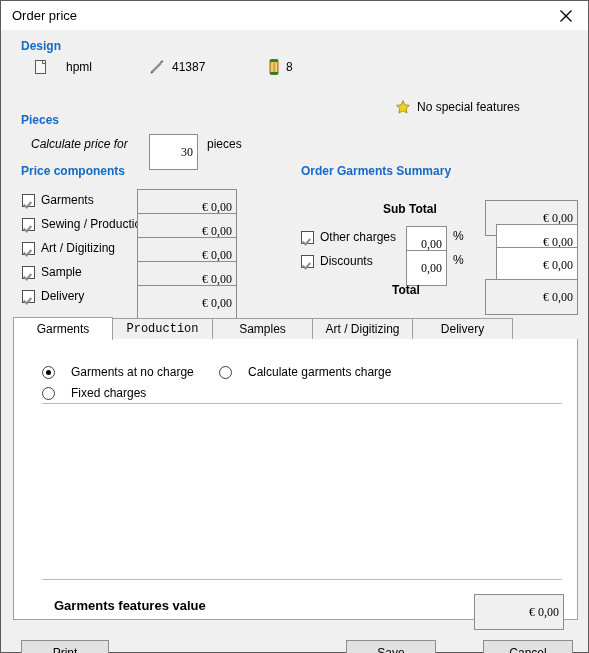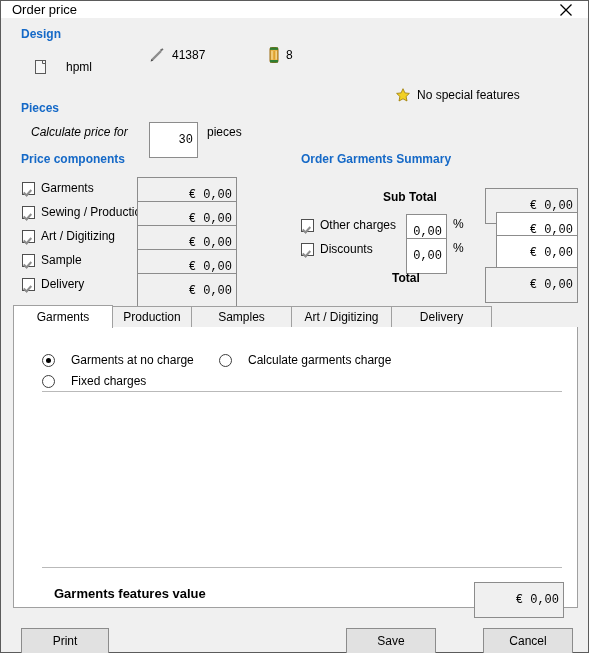--- a/index.html
+++ b/index.html
@@ -20,21 +20,21 @@
     width: 589px;
     height: 653px;
     box-sizing: border-box;
     border: 1px solid #5b5b5b;
     background: #f0f0f0;
     display: flex;
     flex-direction: column;
   }
   
   .titlebar {
-    height: 17px;
+    height: 29px;
     background: #ffffff;
     display: flex;
     align-items: center;
     flex: 0 0 auto;
   }
   .titlebar-text {
     padding-left: 11px;
     font-size: 13px;
     color: #000;
     flex: 1 1 auto;
@@ -75,21 +75,21 @@
     gap: 7px;
     height: 20px;
     font-size: 12px;
   }
   .icon { display:inline-block; line-height:0; }
   
   .fld {
     box-sizing: border-box;
     border: 1px solid #8c8c8c;
     background: #ffffff;
-    font-family: Liberation Mono, monospace;
+    font-family: Liberation Serif, serif;
     font-size: 12px;
     color: #000;
     text-align: right;
     padding: 8px 4px;
     height: 36px;
     line-height: 18px;
   }
   .fld.ro { background: #f0f0f0; }
   
   .cbx {
@@ -228,21 +228,21 @@
       </svg>
     </div>
   </div>
 
   <div class="content">
 
     <div class="abs section-head" style="left:20px; top:9px;">Design</div>
 
     <div class="design-row">
 
-      <div class="design-item" style="left:14px; top:12px;gap:20px;">
+      <div class="design-item" style="left:14px; top:0;gap:20px;">
         <span class="icon">
           <svg width="11" height="14" viewBox="0 0 11 14">
             <rect x="0.5" y="0.5" width="10" height="13" fill="#f7f7f7" stroke="#5a5a5a"></rect>
             <path d="M7.5 0.5 L7.5 3.5 L10.5 3.5" fill="none" stroke="#5a5a5a"></path>
           </svg>
         </span>
         <span>hpml</span>
       </div>
 
       <div class="design-item" style="left:128px; top:0;">
@@ -338,21 +338,21 @@
     <div class="abs" style="left:452px; top:223px; font-size:12px;">%</div>
     <input class="fld abs" style="left: 495px; top: 217px; width: 82px;" type="text" value="€ 0,00">
 
     <div class="abs bold" style="left:391px; top:253px; font-size:12px;">Total</div>
     <input class="fld ro abs" style="left: 484px; top: 249px; width: 93px;" type="text" readonly="" value="€ 0,00">
 
     <div class="tabstrip">
       <div class="tab active" style="width:100px;">
         <span>Garments</span>
       </div>
-      <div class="tab" style="width:80px;">
+      <div class="tab" style="width:101px;font-family:Liberation Mono, monospace;">
         <span>Production</span>
       </div>
       <div class="tab" style="width:101px;">
         <span>Samples</span>
       </div>
       <div class="tab" style="width:101px;">
         <span>Art / Digitizing</span>
       </div>
       <div class="tab" style="width:101px;">
         <span>Delivery</span>

